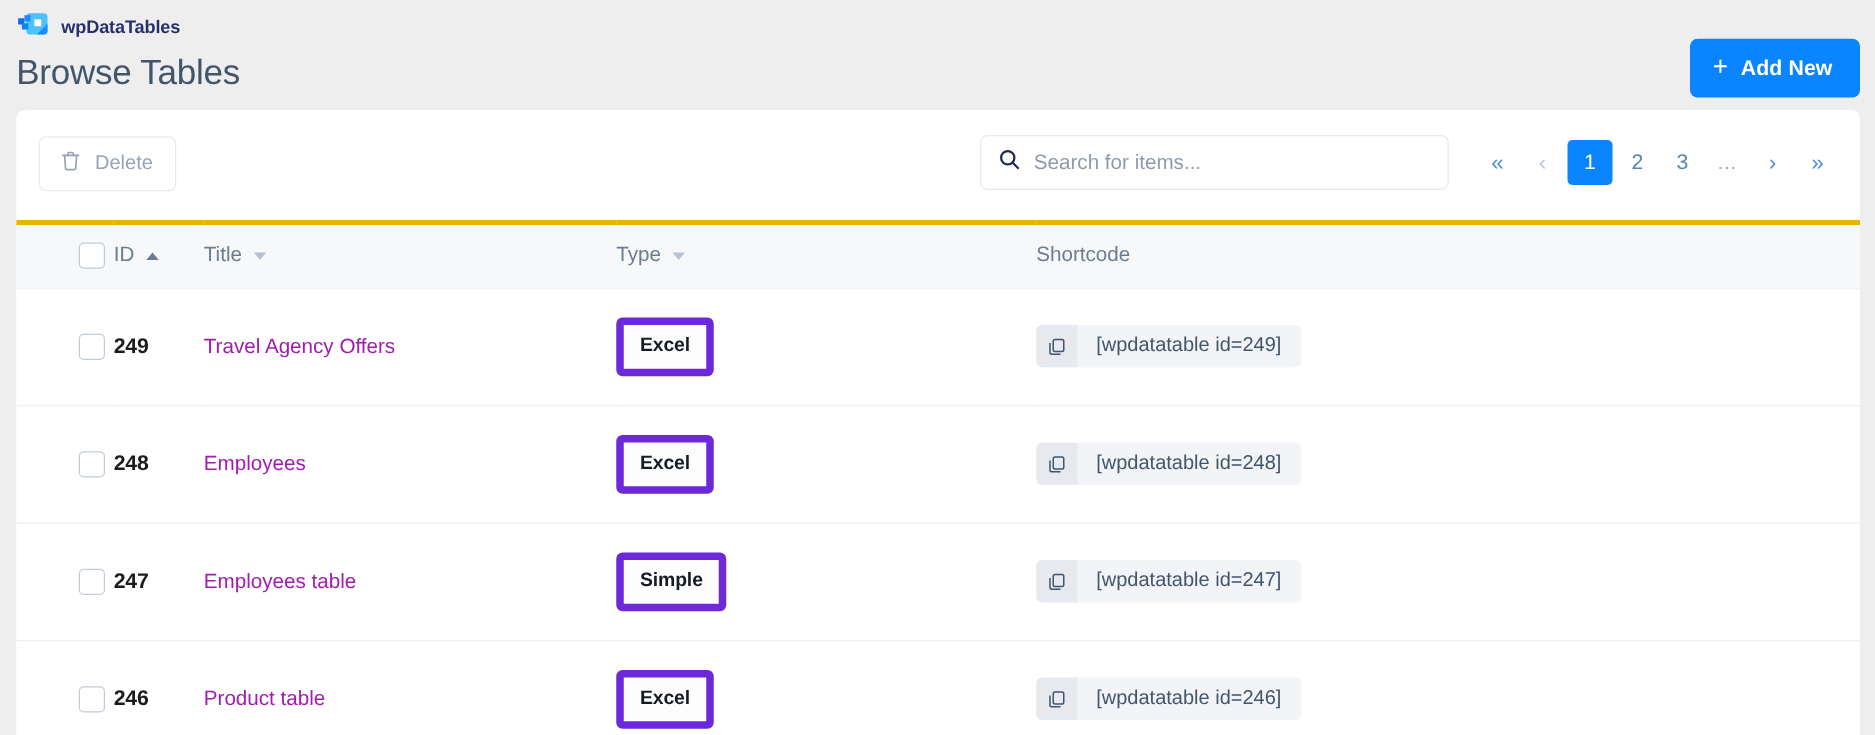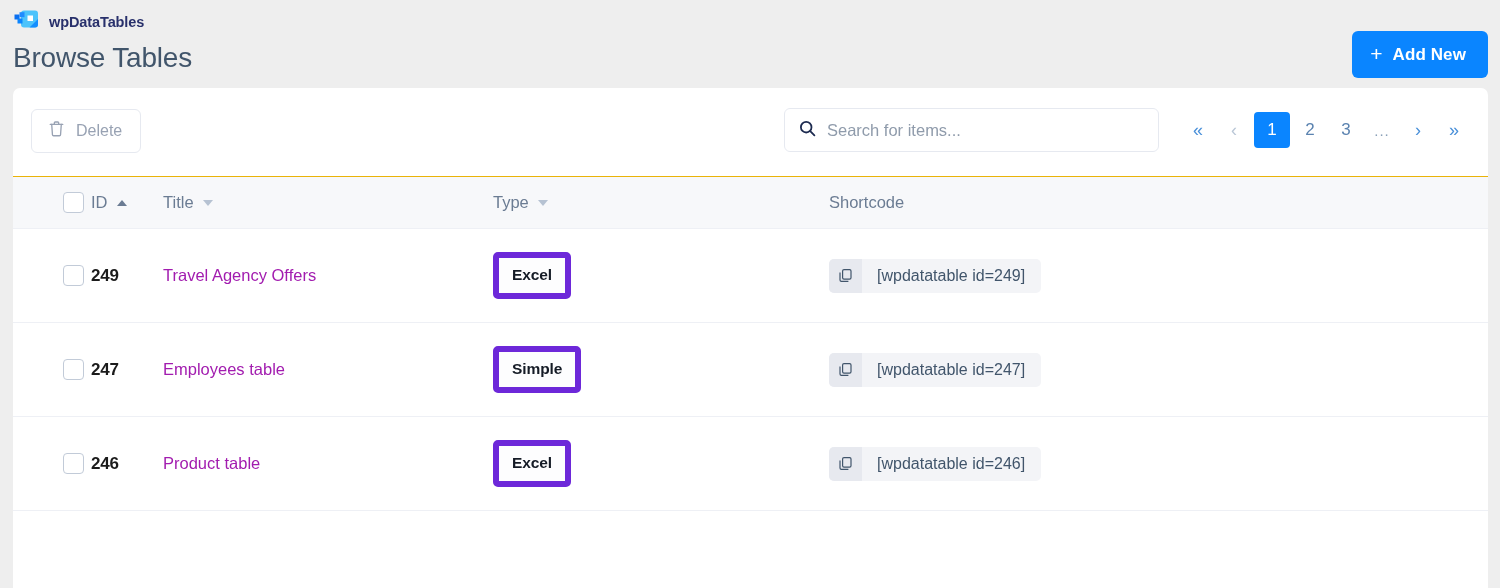--- a/index.html
+++ b/index.html
@@ -179,21 +179,21 @@
     table-layout: fixed;
   }
   table.tbl thead tr { background: #f7f8fa; height: 52px; }
   table.tbl thead th {
     text-align: left;
     font-size: 16.5px;
     font-weight: 400;
     color: #6b7c93;
     padding: 0;
     vertical-align: middle;
-    border-top: 1px solid #eab308;
+    border-top: 4px solid #eab308;
     border-bottom: 1px solid #eef0f5;
   }
   .th-inner { display: flex; align-items: center; gap: 9px; }
   .sort-caret {
     width: 0; height: 0;
     border-left: 5.5px solid transparent;
     border-right: 5.5px solid transparent;
     display: inline-block;
   }
   .sort-caret.up { border-bottom: 6.5px solid #6b7c93; }
@@ -398,20 +398,45 @@
               <svg width="15" height="15" viewBox="0 0 15 15" fill="none" stroke="#41556b" stroke-width="1.2" stroke-linejoin="round">
                 <rect x="4.6" y="1.6" width="8.4" height="9.6" rx="1.4"></rect>
                 <path d="M10.4 13.4 H3.4 a1.4 1.4 0 0 1-1.4-1.4 V4.4"></path>
               </svg>
             </span>
             <span class="sc-text">[wpdatatable id=249]</span>
           </span>
         </td>
       </tr>
 
+      <tr>
+        <td class="td-check">
+          <span class="chk"></span>
+        </td>
+        <td>
+          <span class="id-val">248</span>
+        </td>
+        <td>
+          <a class="title-link">Employees</a>
+        </td>
+        <td>
+          <span class="type-badge">Excel</span>
+        </td>
+        <td>
+          <span class="shortcode">
+            <span class="copy-box">
+              <svg width="15" height="15" viewBox="0 0 15 15" fill="none" stroke="#41556b" stroke-width="1.2" stroke-linejoin="round">
+                <rect x="4.6" y="1.6" width="8.4" height="9.6" rx="1.4"></rect>
+                <path d="M10.4 13.4 H3.4 a1.4 1.4 0 0 1-1.4-1.4 V4.4"></path>
+              </svg>
+            </span>
+            <span class="sc-text">[wpdatatable id=248]</span>
+          </span>
+        </td>
+      </tr>
 
       <tr>
         <td class="td-check">
           <span class="chk"></span>
         </td>
         <td>
           <span class="id-val">247</span>
         </td>
         <td>
           <a class="title-link">Employees table</a>

